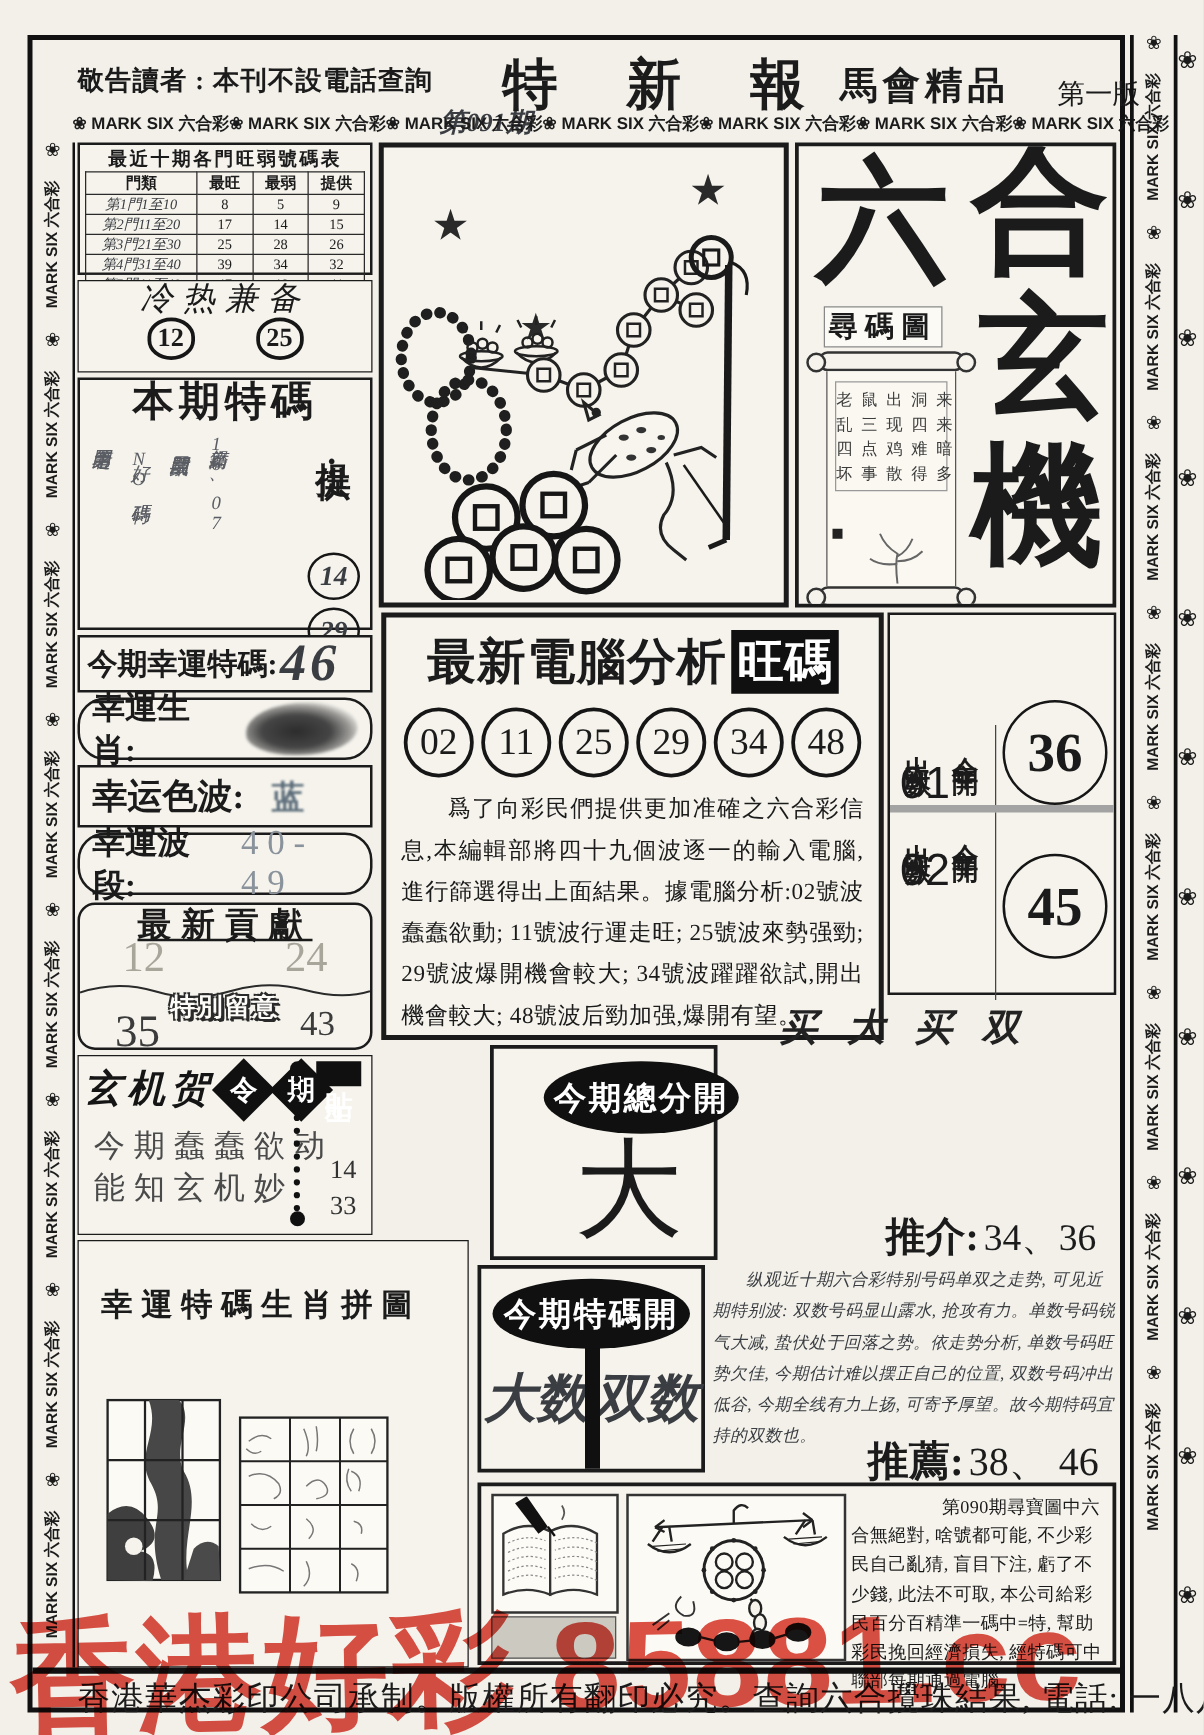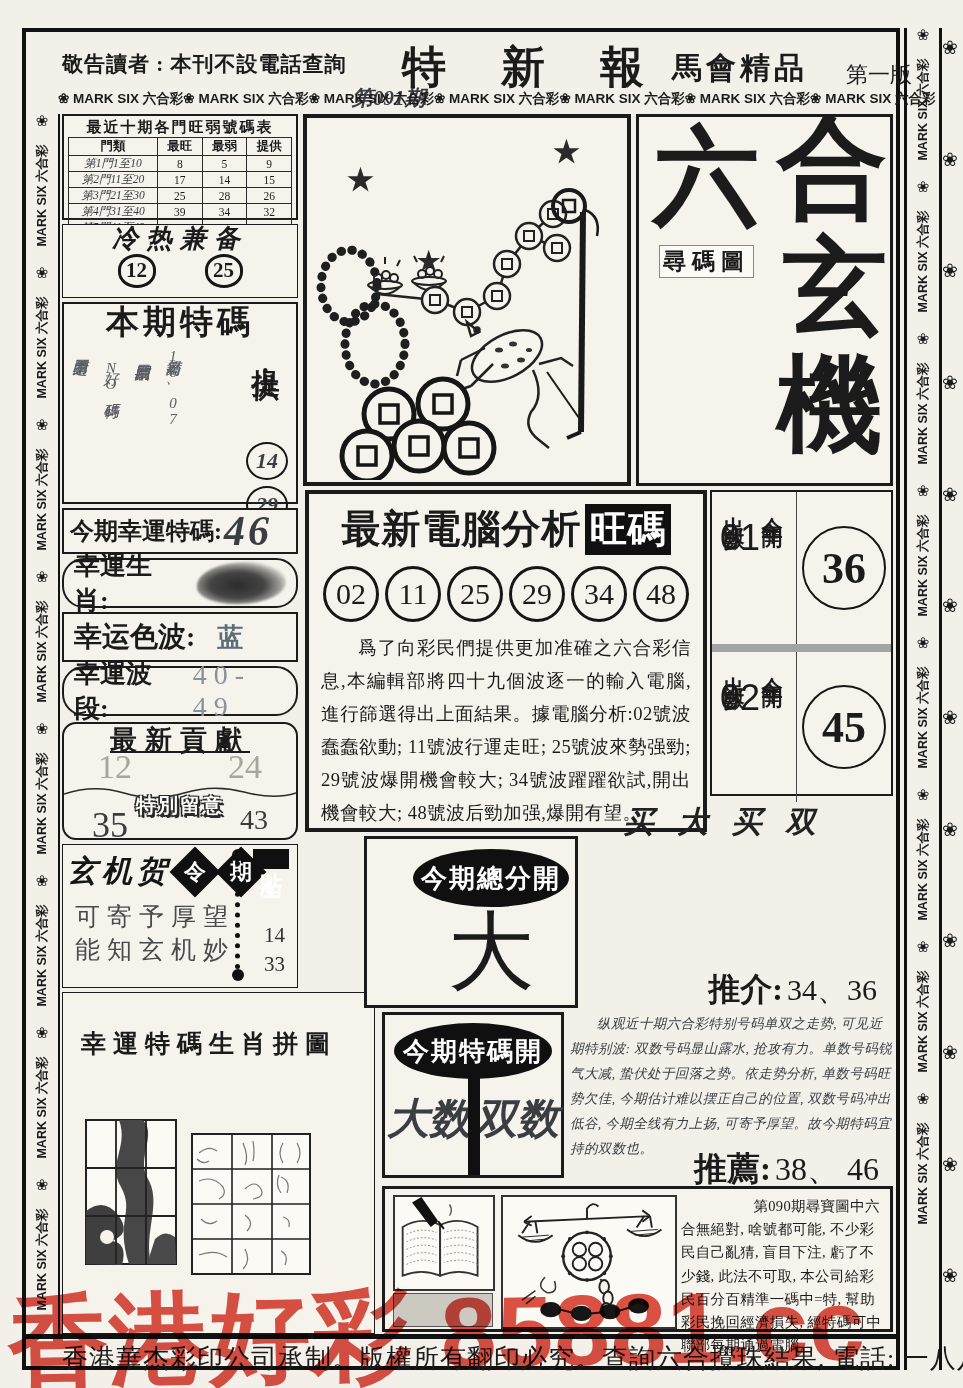--- a/index.html
+++ b/index.html
@@ -214,21 +214,21 @@
         <td class="hand">第5門41至49</td>
         <td>47</td>
         <td>46</td>
         <td>41</td>
       </tr>
     </tbody>
       </table>
   </div>
 
   <div class="box" style="left:62px;top:224px;width:236px;height:74px;border-width:1.5px;">
-    <div style="font-size:26px;font-weight:700;text-align:center;font-style:italic;letter-spacing:8px;line-height:1.1;">冷热兼备</div>
+    <div style="font-size:26px;font-weight:400;text-align:center;font-style:italic;letter-spacing:8px;line-height:1.1;">冷热兼备</div>
     <div style="display:flex;justify-content:space-around;padding:0 30px;">
       <span class="circ" style="width:38px;height:34px;font-size:21px;border-radius:50%/46%;">12</span>
       <span class="circ" style="width:38px;height:34px;font-size:21px;border-radius:50%/46%;">25</span>
     </div>
   </div>
 
   <div class="box" style="left:62px;top:302px;width:236px;height:202px;">
     <div style="font-size:33px;font-weight:900;text-align:center;letter-spacing:4px;line-height:1.15;">本期特碼</div>
     <div class="abs vert" style="right:12px;top:44px;font-size:28px;font-weight:bold;letter-spacing:4px;">提供:</div>
     <span class="circ hand" style="position:absolute;right:8px;top:138px;width:42px;height:38px;font-size:22px;border-width:2.5px;">14</span>
@@ -279,21 +279,21 @@
   <div class="box" style="left:62px;top:844px;width:236px;height:144px;border-width:1.5px;padding:6px 4px;">
     <div style="display:flex;align-items:center;">
       <span class="hand" style="font-size:30px;font-weight:900;letter-spacing:5px;color:#151515;">玄机贺</span>
       <span class="diamond">
           <span>令</span>
         </span>
       <span class="diamond">
           <span>期</span>
         </span>
     </div>
-    <div style="font-size:25px;color:#4a4a4a;letter-spacing:7px;margin:8px 0 0 8px;">可寄予厚望</div>
+    <div style="font-size:25px;color:#4a4a4a;letter-spacing:7px;margin:8px 0 0 8px;">今期蠢蠢欲动</div>
     <div style="font-size:25px;color:#4a4a4a;letter-spacing:7px;margin:0 0 0 8px;">能知玄机妙</div>
     <div class="dotline" style="left:172px;top:16px;height:108px;"></div>
     <div class="abs vert" style="right:8px;top:4px;background:#101010;color:#fff;font-size:22px;font-weight:bold;padding:6px 3px;letter-spacing:4px;">貼士</div>
     <div class="abs" style="right:12px;top:76px;text-align:center;line-height:1.4;">
       <div style="font-size:21px;color:#333;">14</div>
       <div style="font-size:21px;color:#333;">33</div>
     </div>
   </div>
 
   <div class="box" style="left:62px;top:992px;width:313px;height:342px;border-width:1.5px;">
@@ -413,40 +413,58 @@
     </svg>
   </div>
 
   <div class="box b3" style="left:636px;top:114px;width:257px;height:372px;overflow:hidden;">
     <span class="abs" style="left:14px;top:8px;font-size:106px;font-weight:900;line-height:1;">六</span>
     <span class="abs" style="left:138px;top:-4px;font-size:110px;font-weight:900;line-height:1;">合</span>
     <span class="abs" style="left:144px;top:118px;font-size:104px;font-weight:900;line-height:1;">玄</span>
     <span class="abs" style="left:138px;top:236px;font-size:106px;font-weight:900;line-height:1;">機</span>
     <span class="abs" style="left:20px;top:128px;font-size:23px;font-weight:900;letter-spacing:6px;border:1px solid #888;padding:0 3px;background:#fbfaf5;">尋碼圖</span>
 
+    <div class="abs" style="left:16px;top:164px;width:116px;height:200px;">
+      <div class="roller"></div>
+      <div style="border:1.5px solid #555;border-top:none;border-bottom:none;margin:0 6px;height:172px;background:#faf8f1;padding-top:8px;box-sizing:border-box;position:relative;">
+        <div style="border:1px solid #999;margin:0 6px;padding:4px 0;">
+          <div class="scrollrow">老鼠出洞来</div>
+          <div class="scrollrow">乱三现四来</div>
+          <div class="scrollrow">四点鸡难暗</div>
+          <div class="scrollrow">坏事散得多</div>
+        </div>
+        <svg width="60" height="46" style="position:absolute;left:26px;bottom:2px;">
+          <g fill="none" stroke="#666" stroke-width="1.6">
+            <path d="M30,46 q-2,-16 0,-24 q-10,-6 -14,-16 M30,24 q8,-4 12,-14 M30,30 q-14,2 -22,-4 M30,28 q12,0 20,-8"></path>
+          </g>
+        </svg>
+        <rect style="position:absolute;left:4px;bottom:38px;width:8px;height:8px;background:#222;display:block;"></rect>
+      </div>
+      <div class="roller"></div>
+    </div>
   </div>
 
   <div class="box bthick" style="left:305px;top:490px;width:402px;height:342px;padding:8px 12px;">
     <div style="display:flex;align-items:center;justify-content:center;">
       <span style="font-size:39px;font-weight:900;letter-spacing:1px;">最新電腦分析</span>
       <span style="font-size:38px;font-weight:900;background:#101010;color:#fff;padding:0 5px;margin-left:3px;">旺碼</span>
     </div>
     <div style="display:flex;justify-content:space-between;margin-top:10px;padding:0 2px;">
       <span class="circ" style="width:56px;height:56px;font-size:30px;font-weight:normal;">02</span>
       <span class="circ" style="width:56px;height:56px;font-size:30px;font-weight:normal;">11</span>
       <span class="circ" style="width:56px;height:56px;font-size:30px;font-weight:normal;">25</span>
       <span class="circ" style="width:56px;height:56px;font-size:30px;font-weight:normal;">29</span>
       <span class="circ" style="width:56px;height:56px;font-size:30px;font-weight:normal;">34</span>
       <span class="circ" style="width:56px;height:56px;font-size:30px;font-weight:normal;">48</span>
     </div>
     <div style="font-size:18.5px;line-height:1.78;text-indent:2em;margin-top:10px;letter-spacing:.5px;text-align:justify;">爲了向彩民們提供更加准確之六合彩信息,本編輯部將四十九個波逐一的輸入電腦,進行篩選得出上面結果。據電腦分析:02號波蠢蠢欲動; 11號波行運走旺; 25號波來勢强勁; 29號波爆開機會較大; 34號波躍躍欲試,開出機會較大; 48號波后勁加强,爆開有望。</div>
   </div>
 
   <div class="box" style="left:710px;top:490px;width:183px;height:306px;">
-    <div style="height:152px;display:flex;border-bottom:8px solid #a3a3a3;">
+    <div style="height:152px;display:flex;border-bottom:6px solid #a3a3a3;align-items:flex-end;">
       <div style="width:72px;border-right:1.5px solid #444;padding:8px 4px 0 8px;">
         <div style="display:flex;gap:10px;">
           <span class="vert" style="font-size:21px;font-weight:bold;letter-spacing:6px;">出次數</span>
           <span class="vert" style="font-size:21px;font-weight:bold;letter-spacing:6px;">今年開</span>
         </div>
         <div style="font-size:36px;font-family:'Liberation Sans',sans-serif;line-height:1;margin-top:2px;">01</div>
       </div>
       <div class="center" style="flex:1;">
         <span class="circ" style="width:84px;height:84px;font-size:44px;border-width:2.5px;">36</span>
       </div>
@@ -466,21 +484,21 @@
   </div>
 
   <div class="abs" style="left:570px;top:802px;width:323px;height:206px;">
     <div class="hand" style="font-size:30px;font-weight:700;letter-spacing:24px;text-align:center;color:#222;">买大买双</div>
     <div style="position:absolute;right:16px;bottom:-4px;">
       <span style="font-size:32px;font-weight:bold;">推介:</span>
       <span style="font-size:30px;">34、36</span>
     </div>
   </div>
 
-  <div class="box b3" style="left:364px;top:836px;width:214px;height:172px;padding-left:40px;">
+  <div class="box b3" style="left:392px;top:836px;width:182px;height:172px;padding-left:40px;">
     <div class="badge" style="width:156px;height:58px;margin:10px auto 0;font-size:26px;">今期總分開</div>
     <div style="font-size:86px;text-align:center;line-height:1.05;font-weight:500;">大</div>
   </div>
 
   <div class="box b3" style="left:382px;top:1012px;width:182px;height:166px;">
     <div class="badge" style="width:158px;height:56px;margin:8px auto 0;font-size:26px;position:relative;z-index:2;">今期特碼開</div>
     <div class="abs" style="left:83px;top:60px;width:12px;height:100px;background:#101010;"></div>
     <div style="display:flex;margin-top:12px;">
       <div class="hand center" style="flex:1;font-size:42px;font-weight:bold;">大数</div>
       <div class="hand center" style="flex:1;font-size:42px;font-weight:bold;font-family:Liberation Serif, serif;">双数</div>

